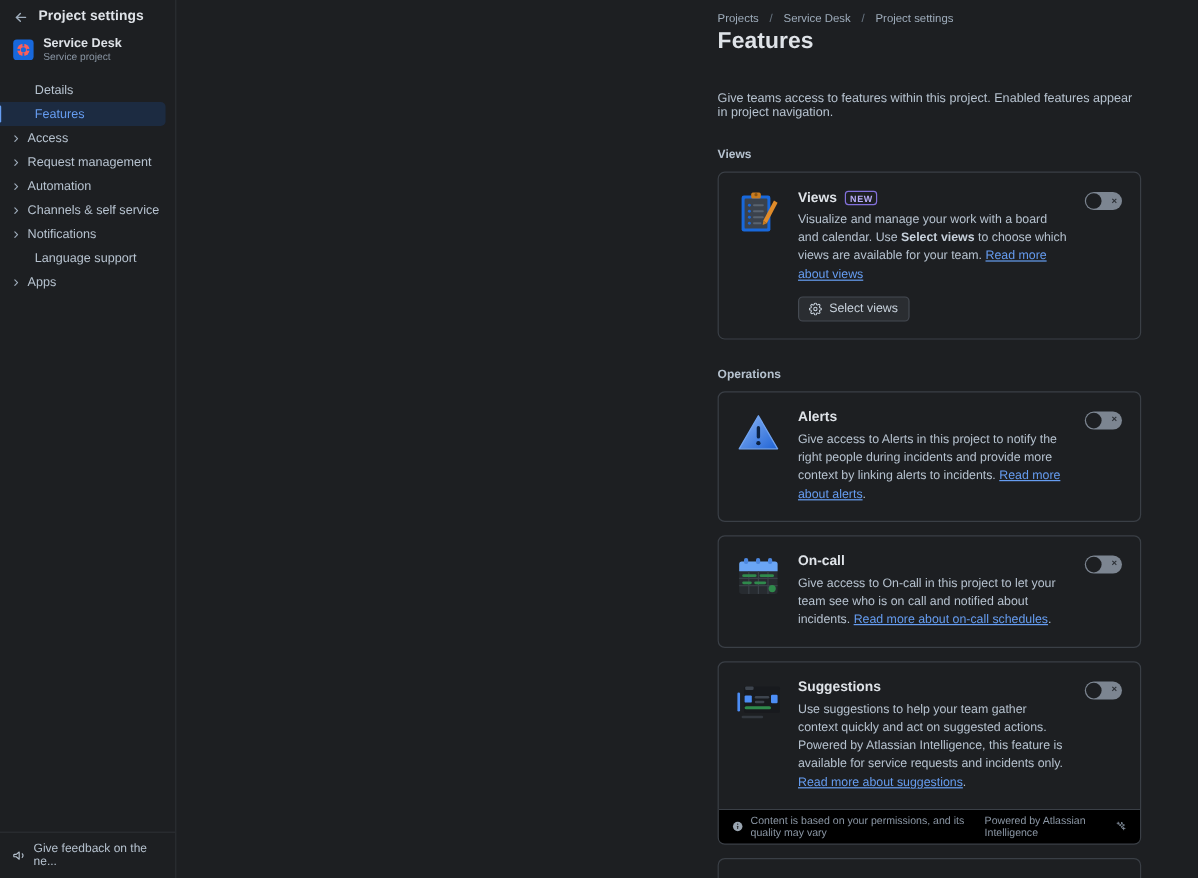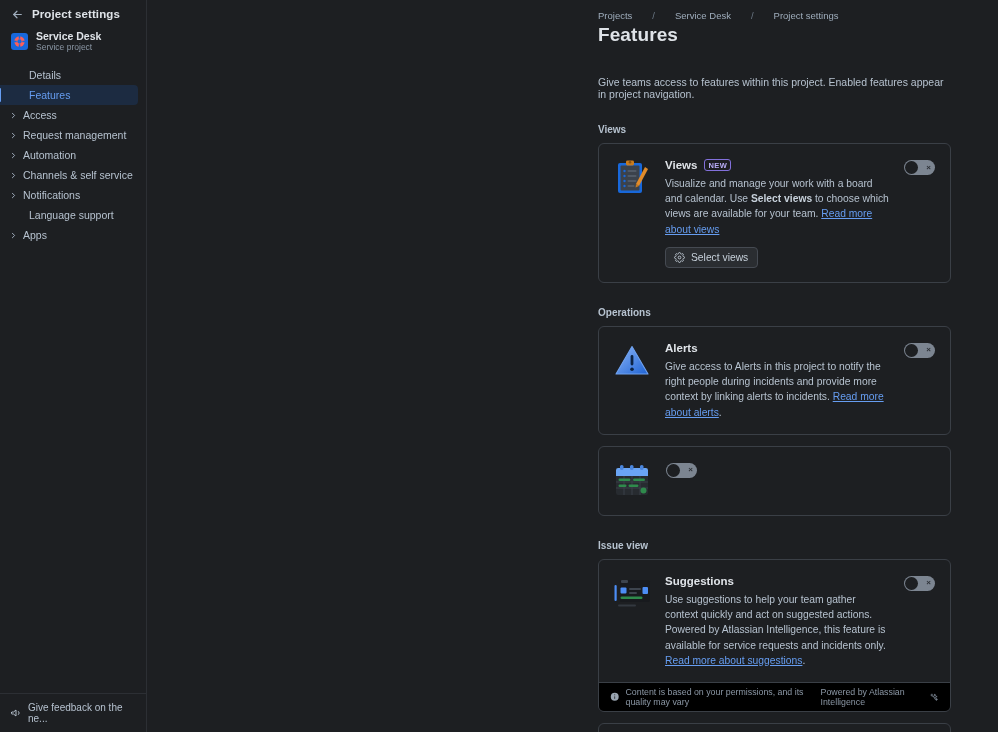--- a/index.html
+++ b/index.html
@@ -78,21 +78,21 @@
   }
 
   
   .main {
     flex: 1; height: 732px; overflow: hidden;
     padding: 10px 0 0 0;
     position: relative;
   }
   .main-inner { padding: 0 47px 0 451px; }
 
-  .breadcrumb { display: flex; align-items: center; gap: 20px; font-size: 9.5px; color: #9fadbc; }
+  .breadcrumb { display: flex; align-items: center; gap: 9px; font-size: 9.5px; color: #9fadbc; }
   .breadcrumb .crumb { cursor: pointer; }
   .breadcrumb .sep { color: #6b7885; }
 
   .page-title { font-size: 19px; font-weight: 700; color: #dfe3e8; margin-top: 3px; letter-spacing: .1px; }
   .page-desc { font-size: 10.5px; color: #b6c2cf; margin-top: 30px; }
 
   .section-label {
     font-size: 10px; font-weight: 700; color: #b6c2cf;
     margin: 24px 0 8px 0;
   }
@@ -368,29 +368,34 @@
       </g>
       <g fill="#2f8a4c">
         <rect x="6.5" y="17.5" width="12" height="2.4" rx="1.2"></rect>
         <rect x="21" y="17.5" width="12" height="2.4" rx="1.2"></rect>
         <rect x="6.5" y="23.5" width="8" height="2.4" rx="1.2"></rect>
         <rect x="16.5" y="23.5" width="10" height="2.4" rx="1.2"></rect>
       </g>
       <circle cx="31.5" cy="29.5" r="3" fill="#2f8a4c"></circle>
     </svg>
               </div>
+              <div class="card-text">
+                <div class="card-title-row">
+                  <span class="card-title">On-call</span>
+                </div>
+                <div class="card-desc"><span>Give access to On-call in this project to let your team see who is on call and notified about incidents. </span><a>Read more about on-call schedules</a><span>.</span></div>
+              </div>
               <div class="toggle-wrap">
                 <div class="toggle">
                   <span class="knob"></span>
                   <span class="mark">×</span>
                 </div>
               </div>
             </div>
           </div>
-          <div class="section-label">Issue view</div>
           <div class="card">
             <div class="card-body">
               <div class="card-icon">
                 <svg width="40" height="40" viewBox="0 0 40 40">
       <rect x="8" y="6" width="30" height="22" rx="1.6" fill="#181a1e"></rect>
       <rect x="9" y="6" width="7" height="3" rx="1" fill="#3d444e"></rect>
       <rect x="2.5" y="11" width="2.2" height="16" rx="1.1" fill="#4c8df5"></rect>
       <rect x="8.5" y="13.5" width="6" height="6" rx="1" fill="#4c8df5"></rect>
       <rect x="17" y="14" width="12" height="2" rx="1" fill="#3d444e"></rect>
       <rect x="17" y="18" width="8" height="2" rx="1" fill="#3d444e"></rect>

